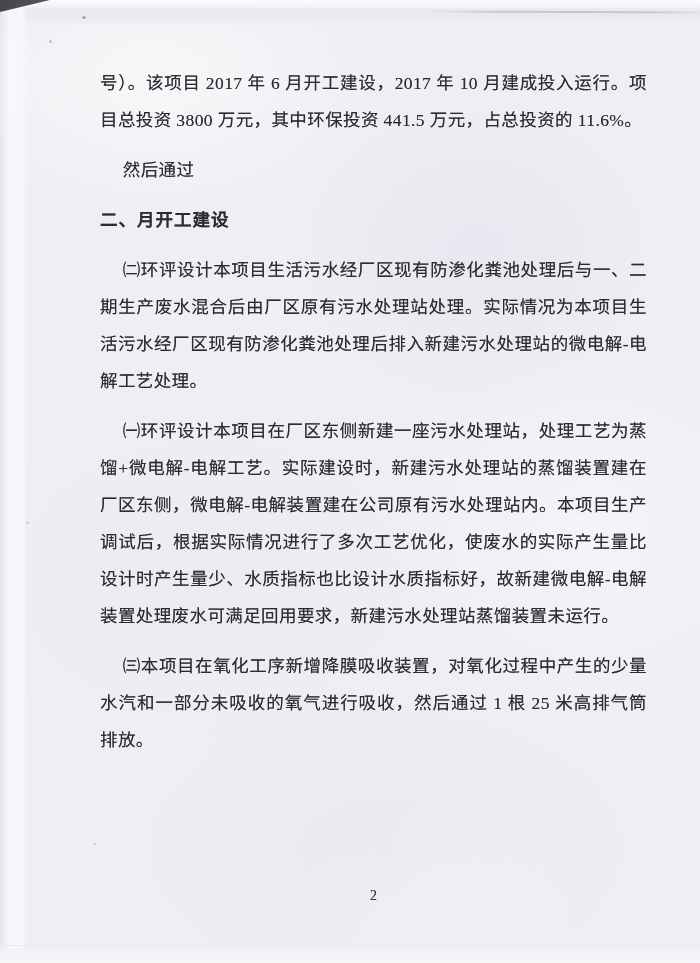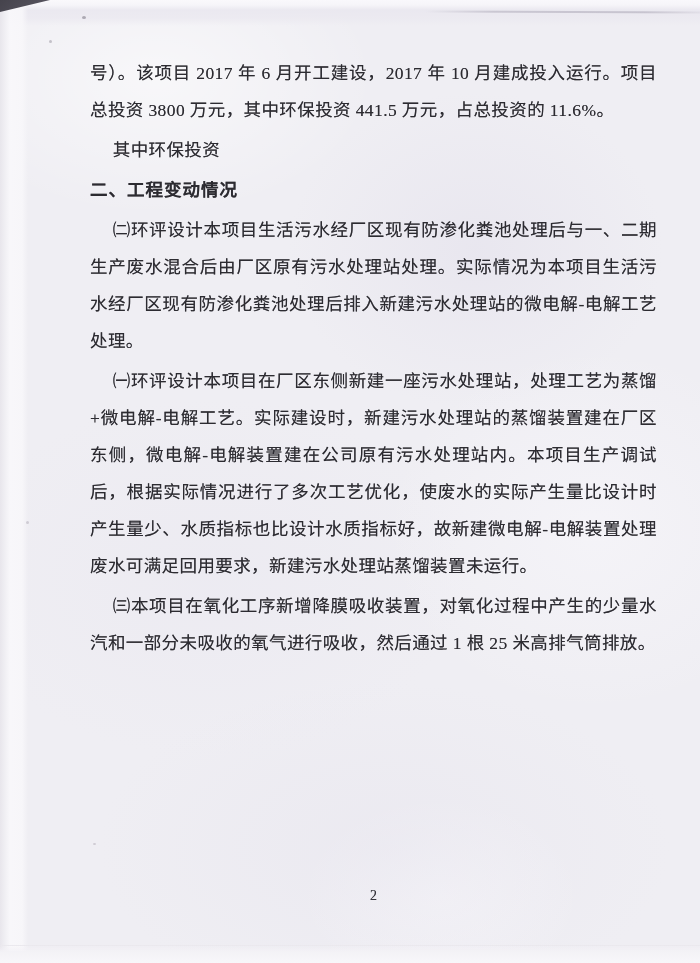--- a/index.html
+++ b/index.html
@@ -65,21 +65,21 @@
   .content {
     position: absolute;
     left: 87px; top: 52px; width: 573px;
     color: #2c2b31;
     font-size: 17.5px;
     line-height: 37px;
     letter-spacing: 0.4px;
     text-align: justify;
     text-shadow: 0 0 0.5px rgba(44,43,49,0.55);
   }
-  .content p { margin: 3px; }
+  .content p { margin: 13px; }
   .blk-cont    { text-indent: 0; }
   .blk-body    { text-indent: 2em; }
   .blk-item    { text-indent: 1.3em; }
   .blk-heading {
     text-indent: 0;
     font-family: "Liberation Sans", "DejaVu Sans", sans-serif;
     font-weight: 700;
     letter-spacing: 1px;
   }
   .page-number {
@@ -103,22 +103,22 @@
   <div class="edge-bottom"></div>
   <div class="corner-mark"></div>
   <div class="crease-line"></div>
   <div class="speck s1"></div>
   <div class="speck s2"></div>
   <div class="speck s3"></div>
   <div class="speck s4"></div>
 
   <div class="content">
     <p class="blk-cont">号）。该项目 2017 年 6 月开工建设，2017 年 10 月建成投入运行。项目总投资 3800 万元，其中环保投资 441.5 万元，占总投资的 11.6%。</p>
-    <p class="blk-item">其中环保投资</p>
-    <p class="blk-heading">二、工程变动情况</p>
+    <p class="blk-item">然后通过</p>
+    <p class="blk-heading">二、月开工建设</p>
     <p class="blk-item">㈡环评设计本项目生活污水经厂区现有防渗化粪池处理后与一、二期生产废水混合后由厂区原有污水处理站处理。实际情况为本项目生活污水经厂区现有防渗化粪池处理后排入新建污水处理站的微电解-电解工艺处理。</p>
     <p class="blk-item">㈠环评设计本项目在厂区东侧新建一座污水处理站，处理工艺为蒸馏+微电解-电解工艺。实际建设时，新建污水处理站的蒸馏装置建在厂区东侧，微电解-电解装置建在公司原有污水处理站内。本项目生产调试后，根据实际情况进行了多次工艺优化，使废水的实际产生量比设计时产生量少、水质指标也比设计水质指标好，故新建微电解-电解装置处理废水可满足回用要求，新建污水处理站蒸馏装置未运行。</p>
     <p class="blk-item">㈢本项目在氧化工序新增降膜吸收装置，对氧化过程中产生的少量水汽和一部分未吸收的氧气进行吸收，然后通过 1 根 25 米高排气筒排放。</p>
   </div>
 
   <div class="page-number">2</div>
 
 </div>
 
 </body></html>

